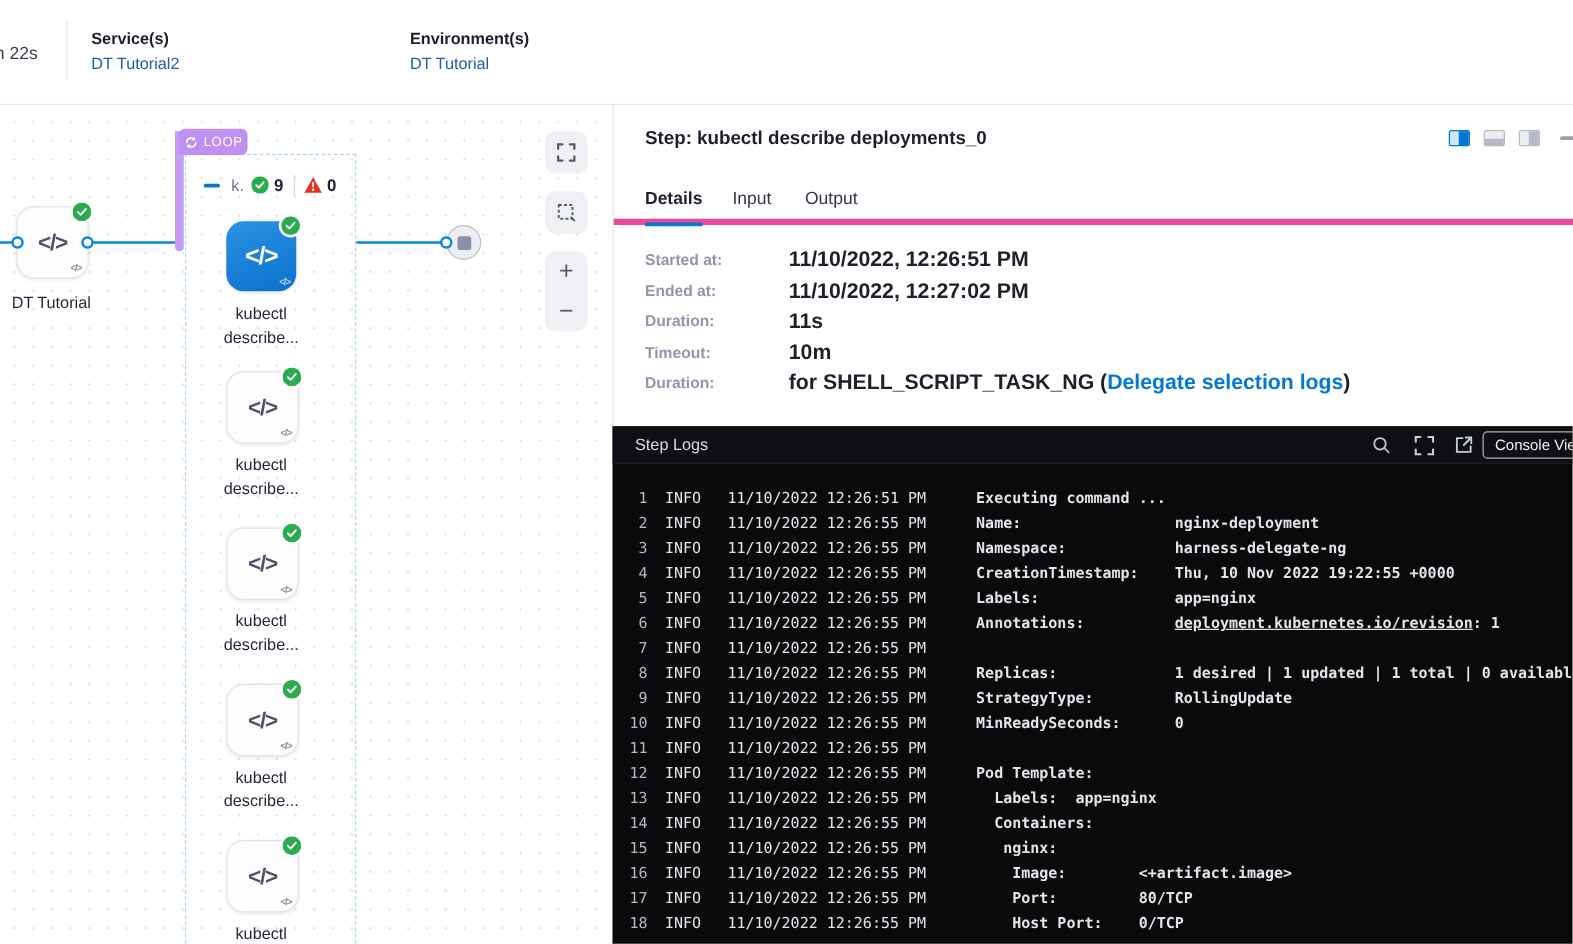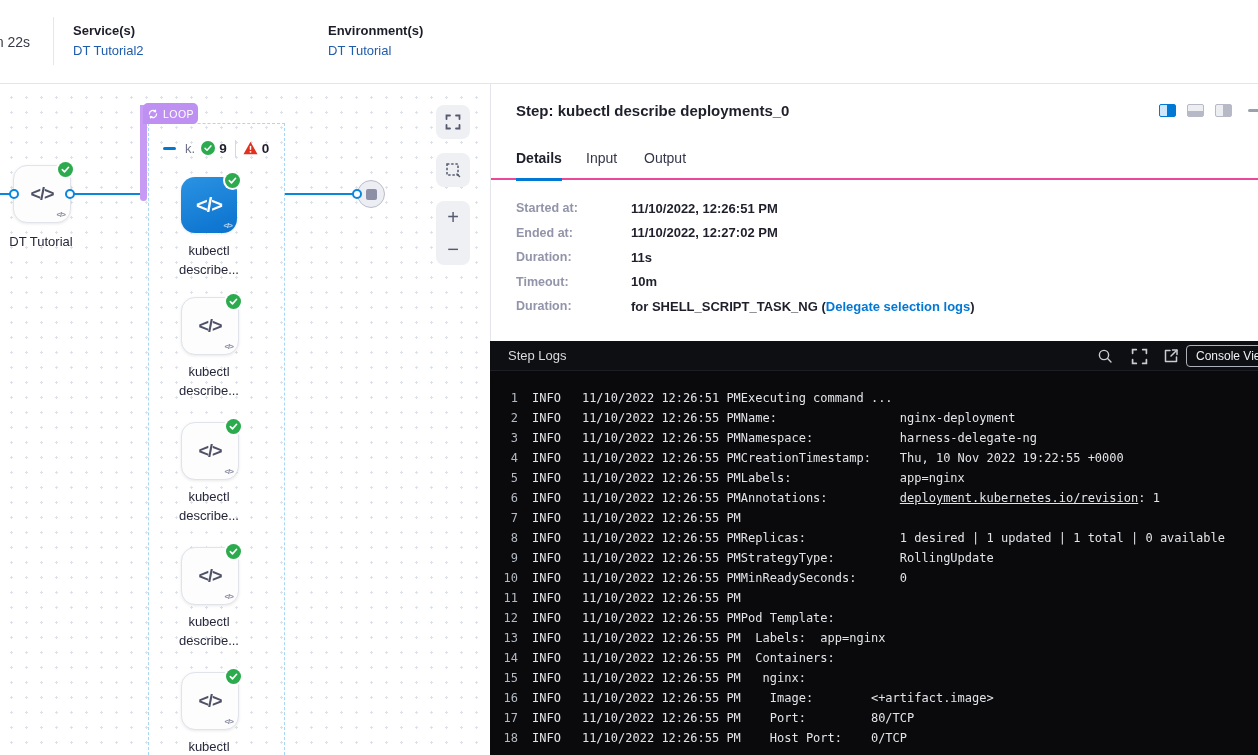--- a/index.html
+++ b/index.html
@@ -76,48 +76,48 @@
   .lay-ic { position:absolute; top:20px; width:17px; height:13px; border-radius:2px; cursor:pointer; }
   #lay1 { left:668px; background:#cfe7fa; border:1.5px solid #0278d5; }
   #lay1 .half { position:absolute; right:0; top:0; width:52%; height:100%; background:#0278d5; }
   #lay2 { left:696px; background:#eceef2; border:1.5px solid #b7b9c6; }
   #lay2 .half { position:absolute; left:0; bottom:0; width:100%; height:42%; background:#b7b9c6; }
   #lay3 { left:724px; background:#eceef2; border:1.5px solid #b7b9c6; }
   #lay3 .half { position:absolute; right:0; top:0; width:55%; height:100%; background:#b7b9c6; }
   #panel-min { position:absolute; left:757px; top:25px; width:12px; height:2.5px; background:#9aa0ad;
                border-radius:2px; cursor:pointer; }
 
-  #tabs { position:absolute; left:0; top:60px; width:768px; height:36px; border-bottom:2px solid #ec4899; }
+  #tabs { position:absolute; left:0; top:60px; width:768px; height:36px; border-bottom:5px solid #ec4899; }
   .tab { position:absolute; top:6px; font-size:14px; color:#34364a; cursor:pointer; padding-bottom:12px; }
   .tab.active { font-weight:700; color:#1e1f2b; border-bottom:3px solid #0278d5; }
 
   #details { position:absolute; left:25px; top:112px; }
   .det-row { display:flex; height:24.5px; align-items:center; }
   .det-label { width:115px; font-size:12.5px; font-weight:600; color:#9294a9; }
-  .det-value { font-size:13px; font-weight:700; color:#1e1f2b; }
+  .det-value { font-size:17px; font-weight:700; color:#1e1f2b; }
   .det-link { color:#0278d5; cursor:pointer; text-decoration:none; }
 
   
   #logs { position:absolute; left:490px; top:341px; width:768px; height:414px; background:#0a0a0d;
           overflow:hidden; }
   #log-head { position:absolute; left:0; top:0; width:768px; height:30px; background:#0d0f13;
               border-bottom:1px solid #1d1f25; display:flex; align-items:center; }
   #log-title { position:absolute; left:18px; font-size:13px; color:#d9dbdf; }
   .lh-icbtn { position:absolute; top:7px; cursor:pointer; display:flex; }
   #console-btn { position:absolute; left:696px; top:4px; height:22px; padding:0 9px; border:1px solid #aeb0ba;
                  border-radius:4px; color:#eef0f3; font-size:12px; display:flex; align-items:center;
                  white-space:nowrap; cursor:pointer; background:transparent; }
   #log-body { position:absolute; left:0; top:30px; width:768px; height:384px; padding-top:17px;
               font-family:"DejaVu Sans Mono", monospace; font-size:12px; color:#e2e4e7;
               overflow:hidden; }
   .log-line { height:20px; line-height:20px; white-space:pre; display:flex; }
   .ln { width:28px; text-align:right; color:#b4bac1; flex:none; }
   .lv { margin-left:14px; flex:none; }
   .lt { margin-left:21px; flex:none; }
-  .lx { flex:none; }
+  .lx { margin-left:40px; flex:none;font-weight:bold; }
   .lx u { text-decoration:underline; cursor:pointer; }
 </style>
 </head>
 <body>
 
 <div id="topbar">
   <div class="tb-duration">m 22s</div>
   <div class="tb-vdiv"></div>
   <div id="svc-block">
     <div class="tb-block-label">Service(s)</div>

